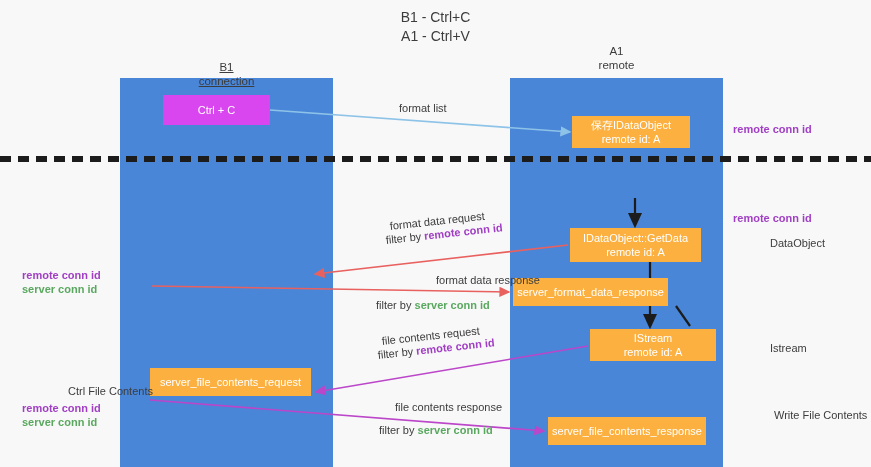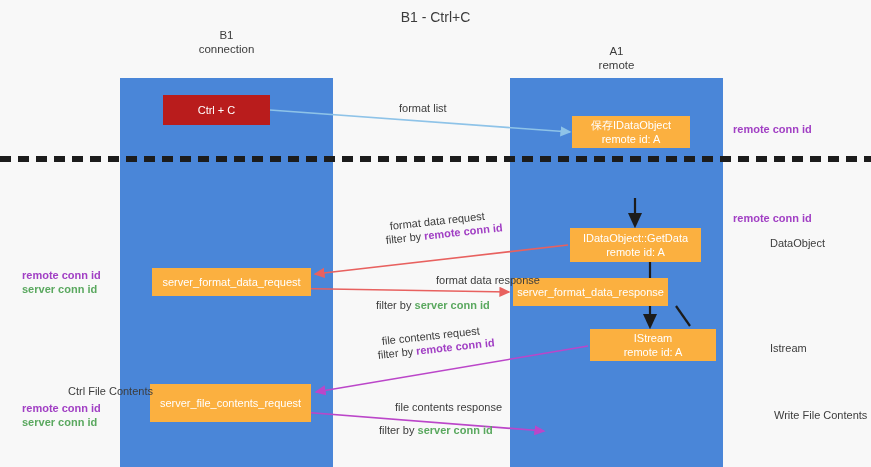--- a/index.html
+++ b/index.html
@@ -16,51 +16,51 @@
   
   .lane{position:absolute;background:#4a86d8;}
   #lane-b1{left:120px;top:78px;width:213px;height:389px;}
   #lane-a1{left:510px;top:78px;width:213px;height:389px;}
 
   
   .lane-header{
     position:absolute;text-align:center;width:213px;
     font-size:11.5px;line-height:14px;color:#3c3c3c;
   }
-  #hdr-b1{left:120px;top:28px;}
+  #hdr-b1{left:120px;top:60px;text-decoration:underline;}
   #hdr-a1{left:510px;top:44px;}
   .lane-header .l1{display:block;}
   .lane-header .l2{display:block;}
 
   
   #title{
     position:absolute;left:0;top:8px;width:871px;text-align:center;
     font-size:14px;line-height:19px;color:#3c3c3c;
   }
   #title .t1,#title .t2{display:block;}
 
   
   .node{
     position:absolute;box-sizing:border-box;
     display:flex;flex-direction:column;align-items:center;justify-content:center;
     color:#ffffff;font-size:11px;line-height:14px;text-align:center;
     padding:3px 6px;
   }
-  .node.green{background:#b91c1c;justify-content:center;}
+  .node.green{background:#d946ef;justify-content:center;}
   .node.orange{background:#fbb040;}
   .node .ln{display:block;white-space:nowrap;}
 
   #n-ctrlc{left:163px;top:95px;width:107px;height:30px;}
   #n-idataobject{left:572px;top:116px;width:118px;height:32px;}
   #n-ctrlv{left:580px;top:172px;width:110px;height:26px;}
   #n-getdata{left:570px;top:228px;width:131px;height:34px;}
   #n-fmtreq{left:152px;top:268px;width:159px;height:28px;}
   #n-fmtresp{left:513px;top:278px;width:155px;height:28px;}
   #n-istream{left:590px;top:329px;width:126px;height:32px;}
-  #n-filereq{left:150px;top:384px;width:161px;height:38px;}
+  #n-filereq{left:150px;top:368px;width:161px;height:28px;}
   #n-fileresp{left:548px;top:417px;width:158px;height:28px;}
 
   
   #divider{
     position:absolute;left:0;top:156px;width:871px;height:6px;
     background-image:repeating-linear-gradient(to right,#1c1c1c 0 11px,rgba(0,0,0,0) 11px 18px);
   }
 
   
   .side-label{position:absolute;font-size:11px;line-height:14px;white-space:nowrap;}
@@ -95,20 +95,21 @@
 
   svg#edges{position:absolute;left:0;top:0;width:871px;height:467px;overflow:visible;}
 </style>
 </head>
 <body>
 
 <div id="stage">
 
   <div id="title">
     <span class="t1">B1 - Ctrl+C</span>
+    <span class="t2">A1 - Ctrl+V</span>
   </div>
 
   <div class="lane" id="lane-b1"></div>
   <div class="lane" id="lane-a1"></div>
 
   <div class="lane-header" id="hdr-b1">
     <span class="l1">B1</span>
     <span class="l2">connection</span>
   </div>
   <div class="lane-header" id="hdr-a1">
@@ -157,37 +158,37 @@
     <span class="ln">保存IDataObject</span>
     <span class="ln">remote id: A</span>
   </div>
 
 
   <div class="node orange" id="n-getdata">
     <span class="ln">IDataObject::GetData</span>
     <span class="ln">remote id: A</span>
   </div>
 
-  <div class="node orange" id="n-fmtreq">
-    <span class="ln">server_format_data_request</span>
-  </div>
 
   <div class="node orange" id="n-fmtresp">
     <span class="ln">server_format_data_response</span>
   </div>
 
   <div class="node orange" id="n-istream">
     <span class="ln">IStream</span>
     <span class="ln">remote id: A</span>
   </div>
 
   <div class="node orange" id="n-filereq">
     <span class="ln">server_file_contents_request</span>
   </div>
 
+  <div class="node orange" id="n-fileresp">
+    <span class="ln">server_file_contents_response</span>
+  </div>
 
   <div id="divider"></div>
 
   <div class="edge-label" id="el-formatlist">
     <span>format list</span>
   </div>
 
   <div class="edge-label" id="el-fdr1">
     <span>format data request</span>
   </div>

